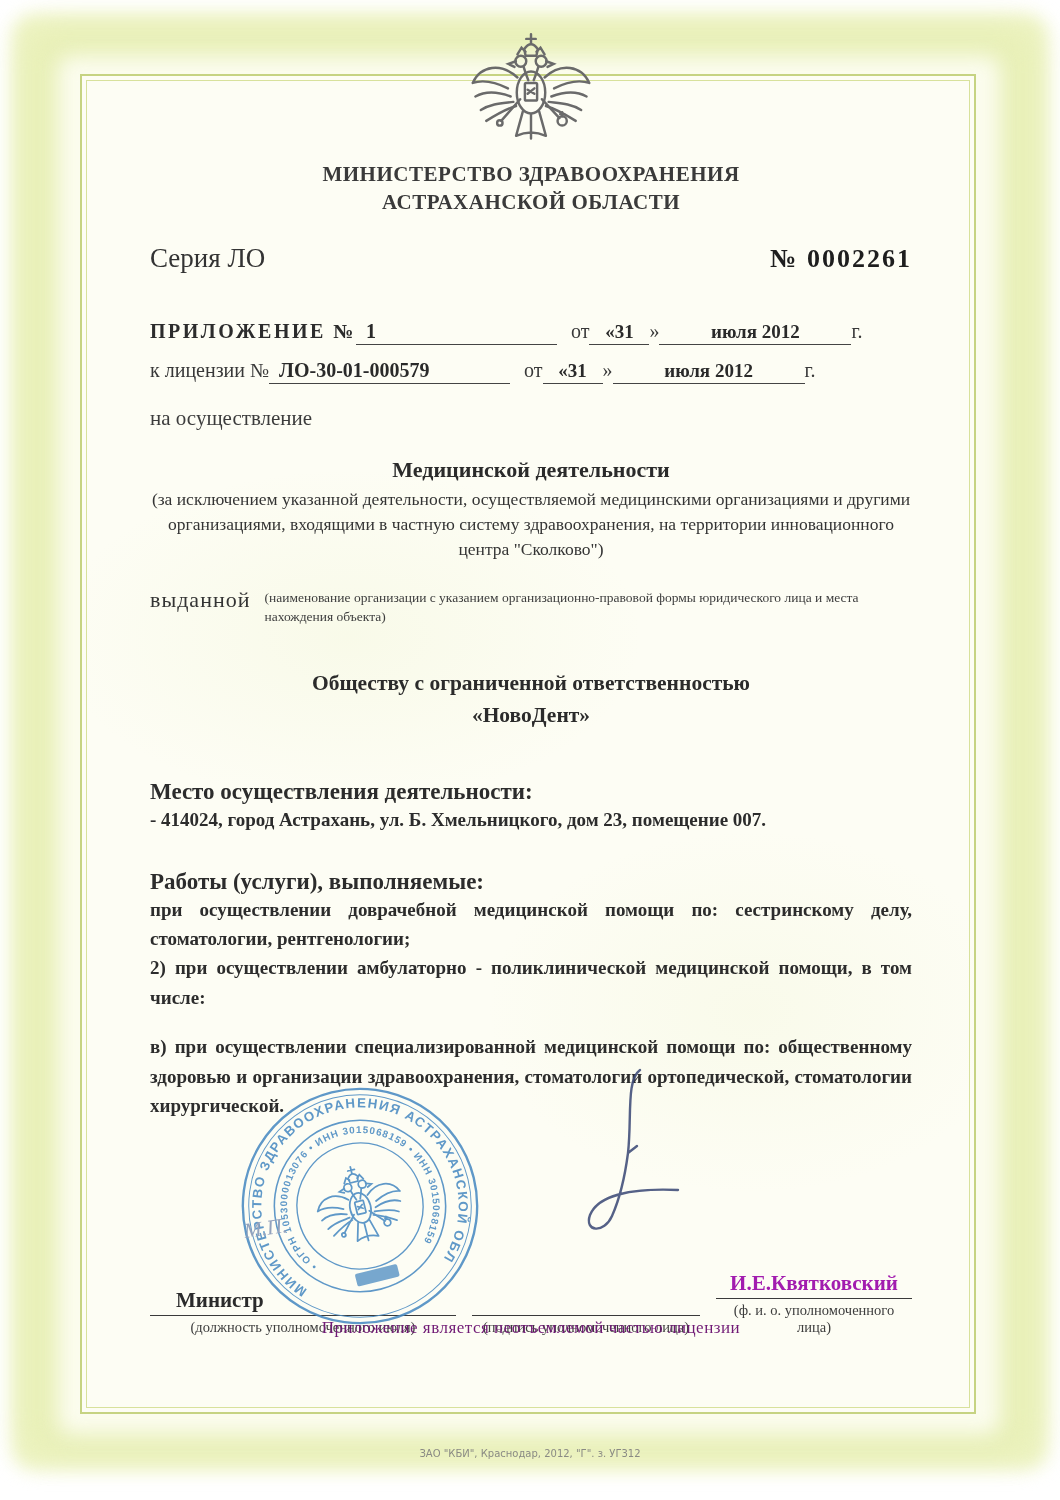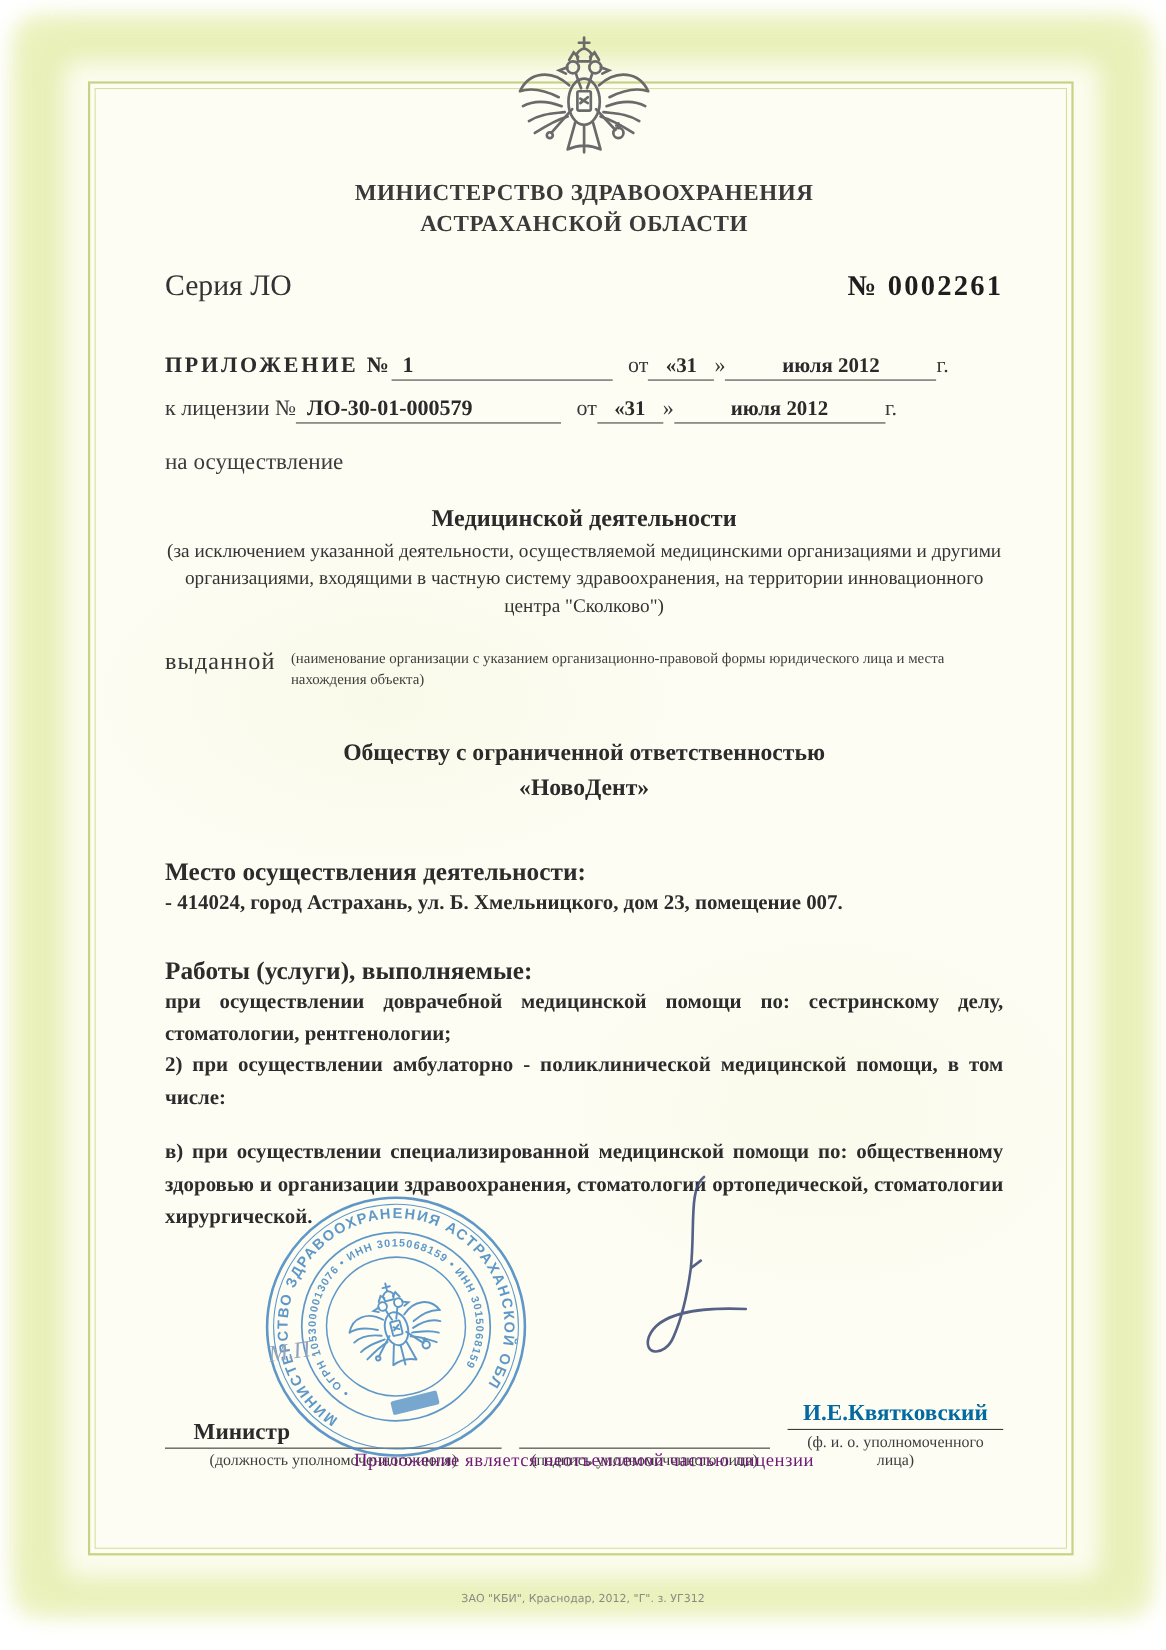--- a/index.html
+++ b/index.html
@@ -56,21 +56,21 @@
   .para{font-weight:700;font-size:19px;color:#2c2c2c;line-height:1.55;text-align:justify;margin:0;}
   .works-block{margin-top:34px;}
   .spec-block{margin-top:20px;}
 
   .sig-row{display:flex;margin-top:150px;align-items:flex-end;}
   .sig-col{display:flex;flex-direction:column;}
   .sig-col1{width:306px;}
   .sig-col2{width:228px;margin-left:16px;}
   .sig-col3{flex:1;margin-left:16px;}
   .sig-value{font-weight:700;font-size:21px;color:#2b2b2b;padding:0 0 2px 26px;}
-  .sig-value3{font-weight:700;font-size:21px;color:#0369a1;text-align:center;padding-bottom:2px;}
+  .sig-value3{font-weight:700;font-size:21px;color:#a21caf;text-align:center;padding-bottom:2px;}
   .sig-line{border-bottom:1.8px solid #3a3a3a;height:0;}
   .sig-cap{font-size:14.5px;color:#3d3d3d;margin-top:3px;text-align:center;}
 
   .bottom-note{position:absolute;left:150px;width:762px;top:1318px;text-align:center;
                font-size:17px;color:#701a75;letter-spacing:.5px;}
   .imprint{position:absolute;left:0;width:100%;top:1448px;text-align:center;
            font-family:"DejaVu Sans", sans-serif;font-size:10px;color:#8a8a84;}
 
   .stamp{position:absolute;left:232px;top:1078px;width:256px;height:256px;transform:rotate(-14deg);opacity:.88;}
   .signature-ink{position:absolute;left:560px;top:1058px;}

